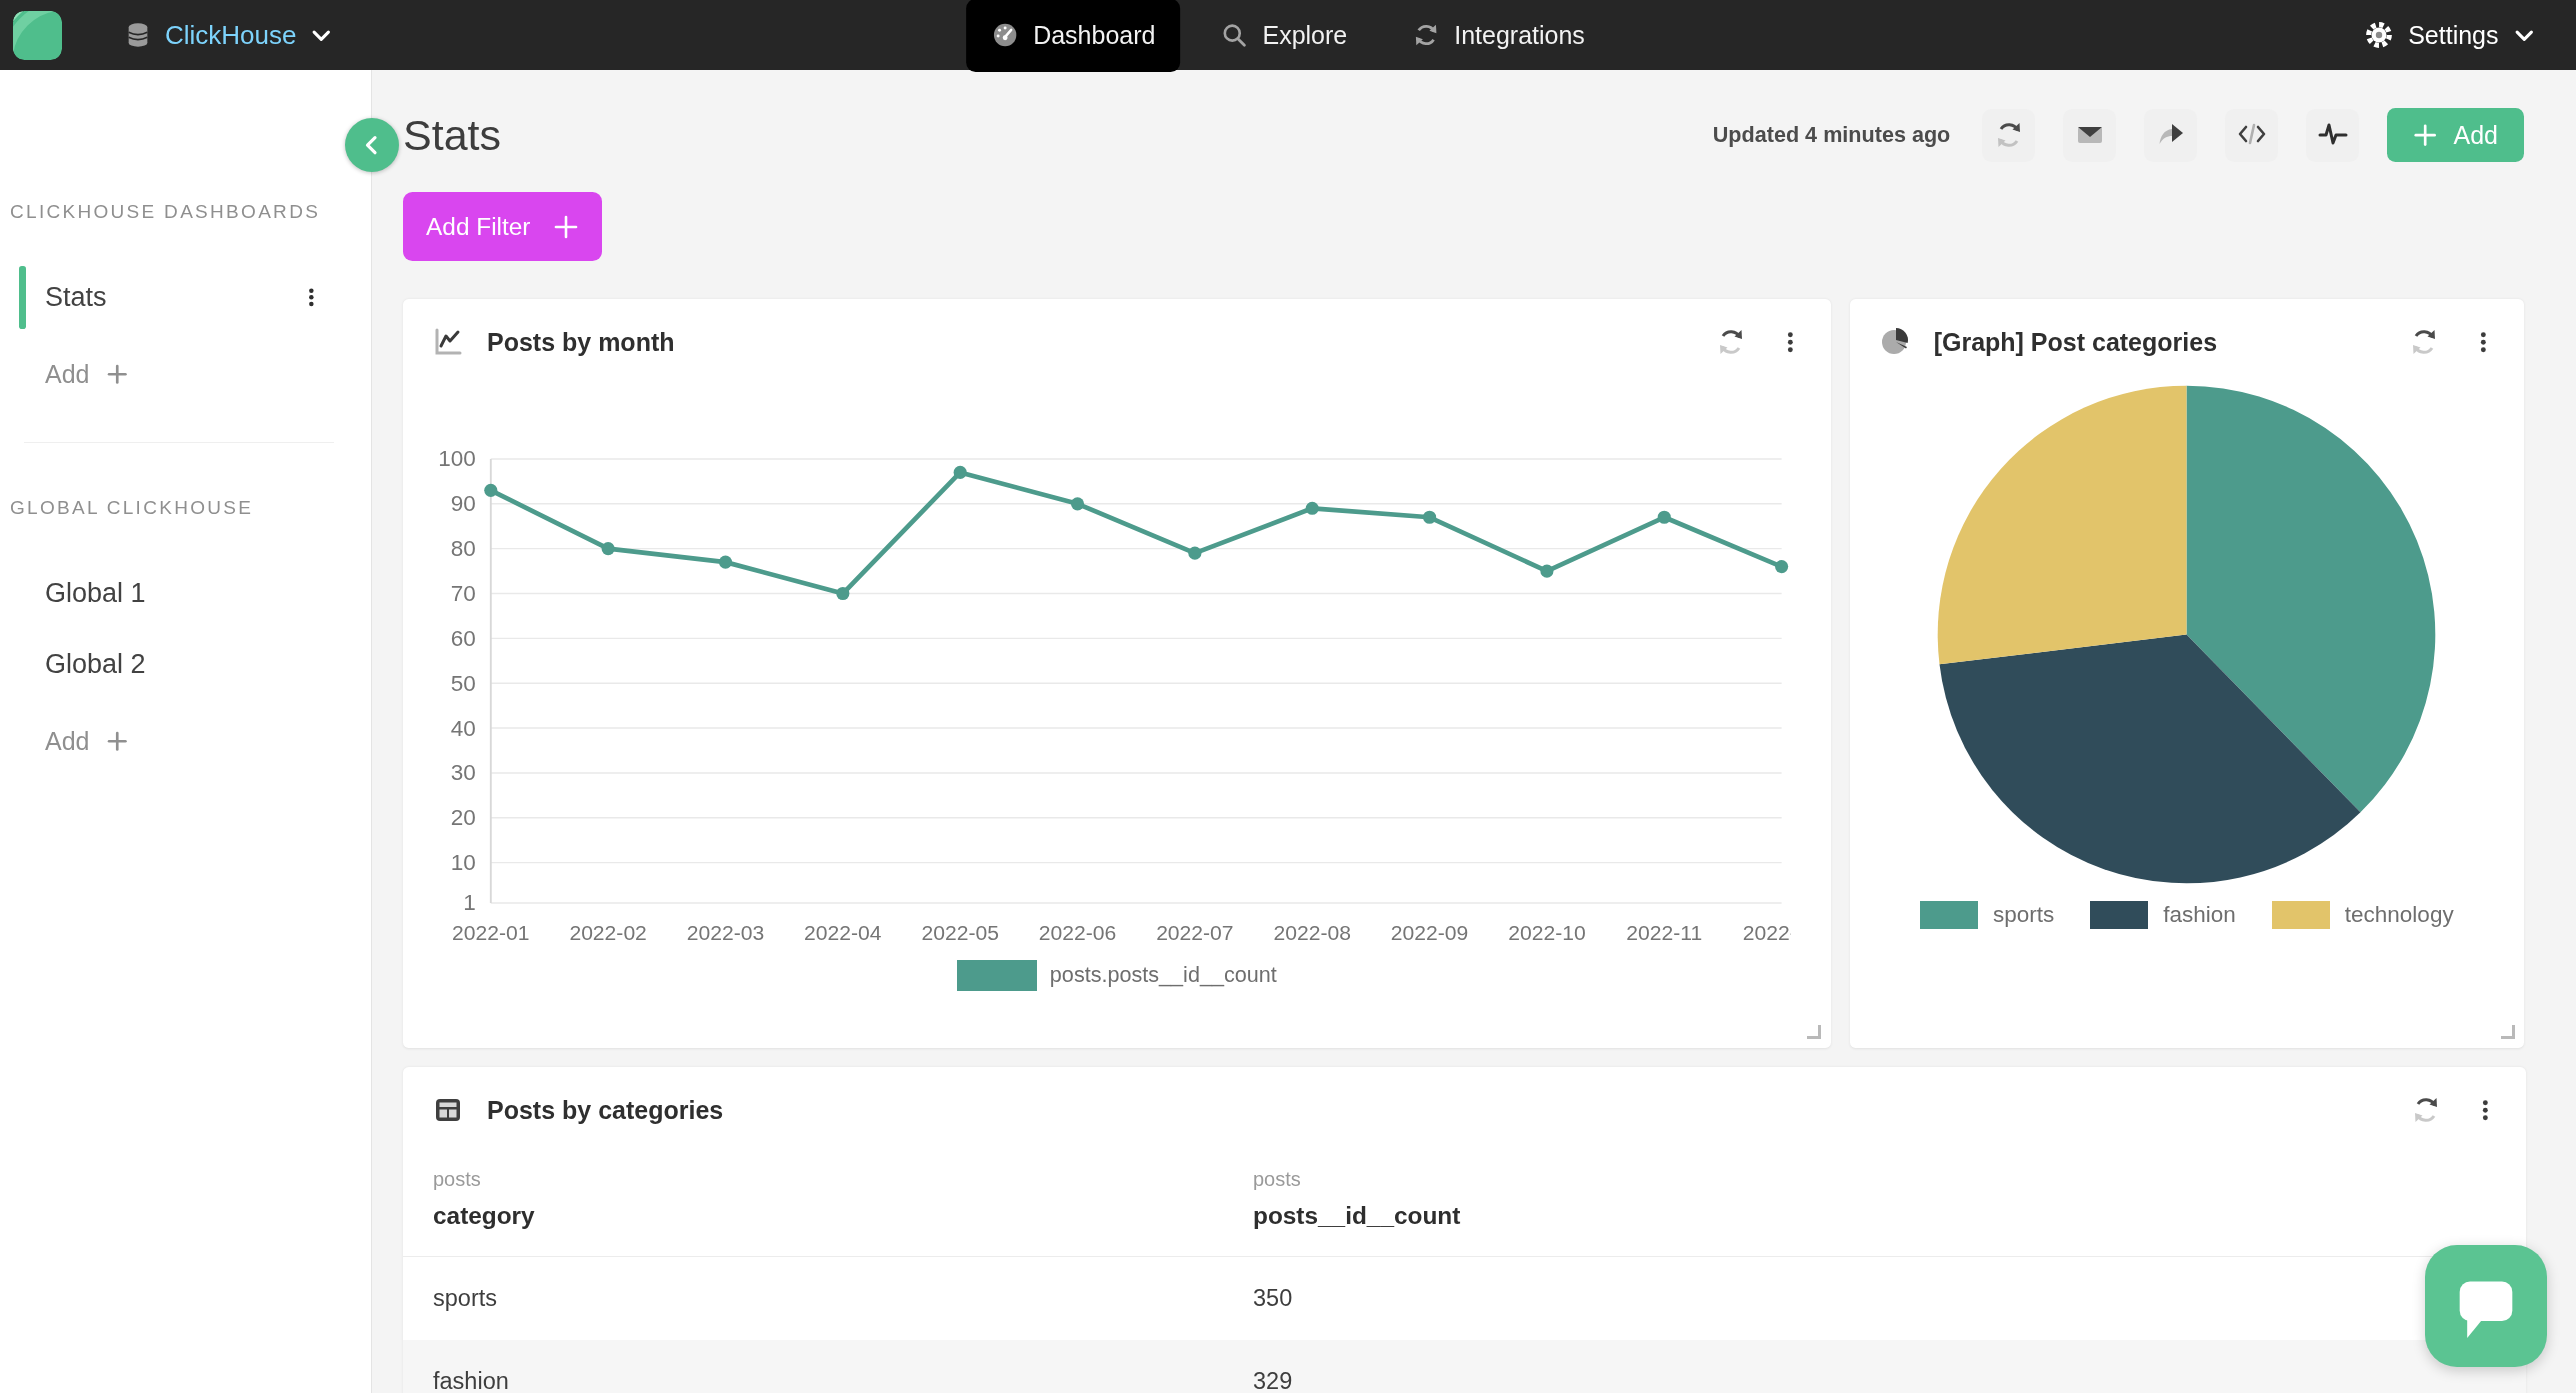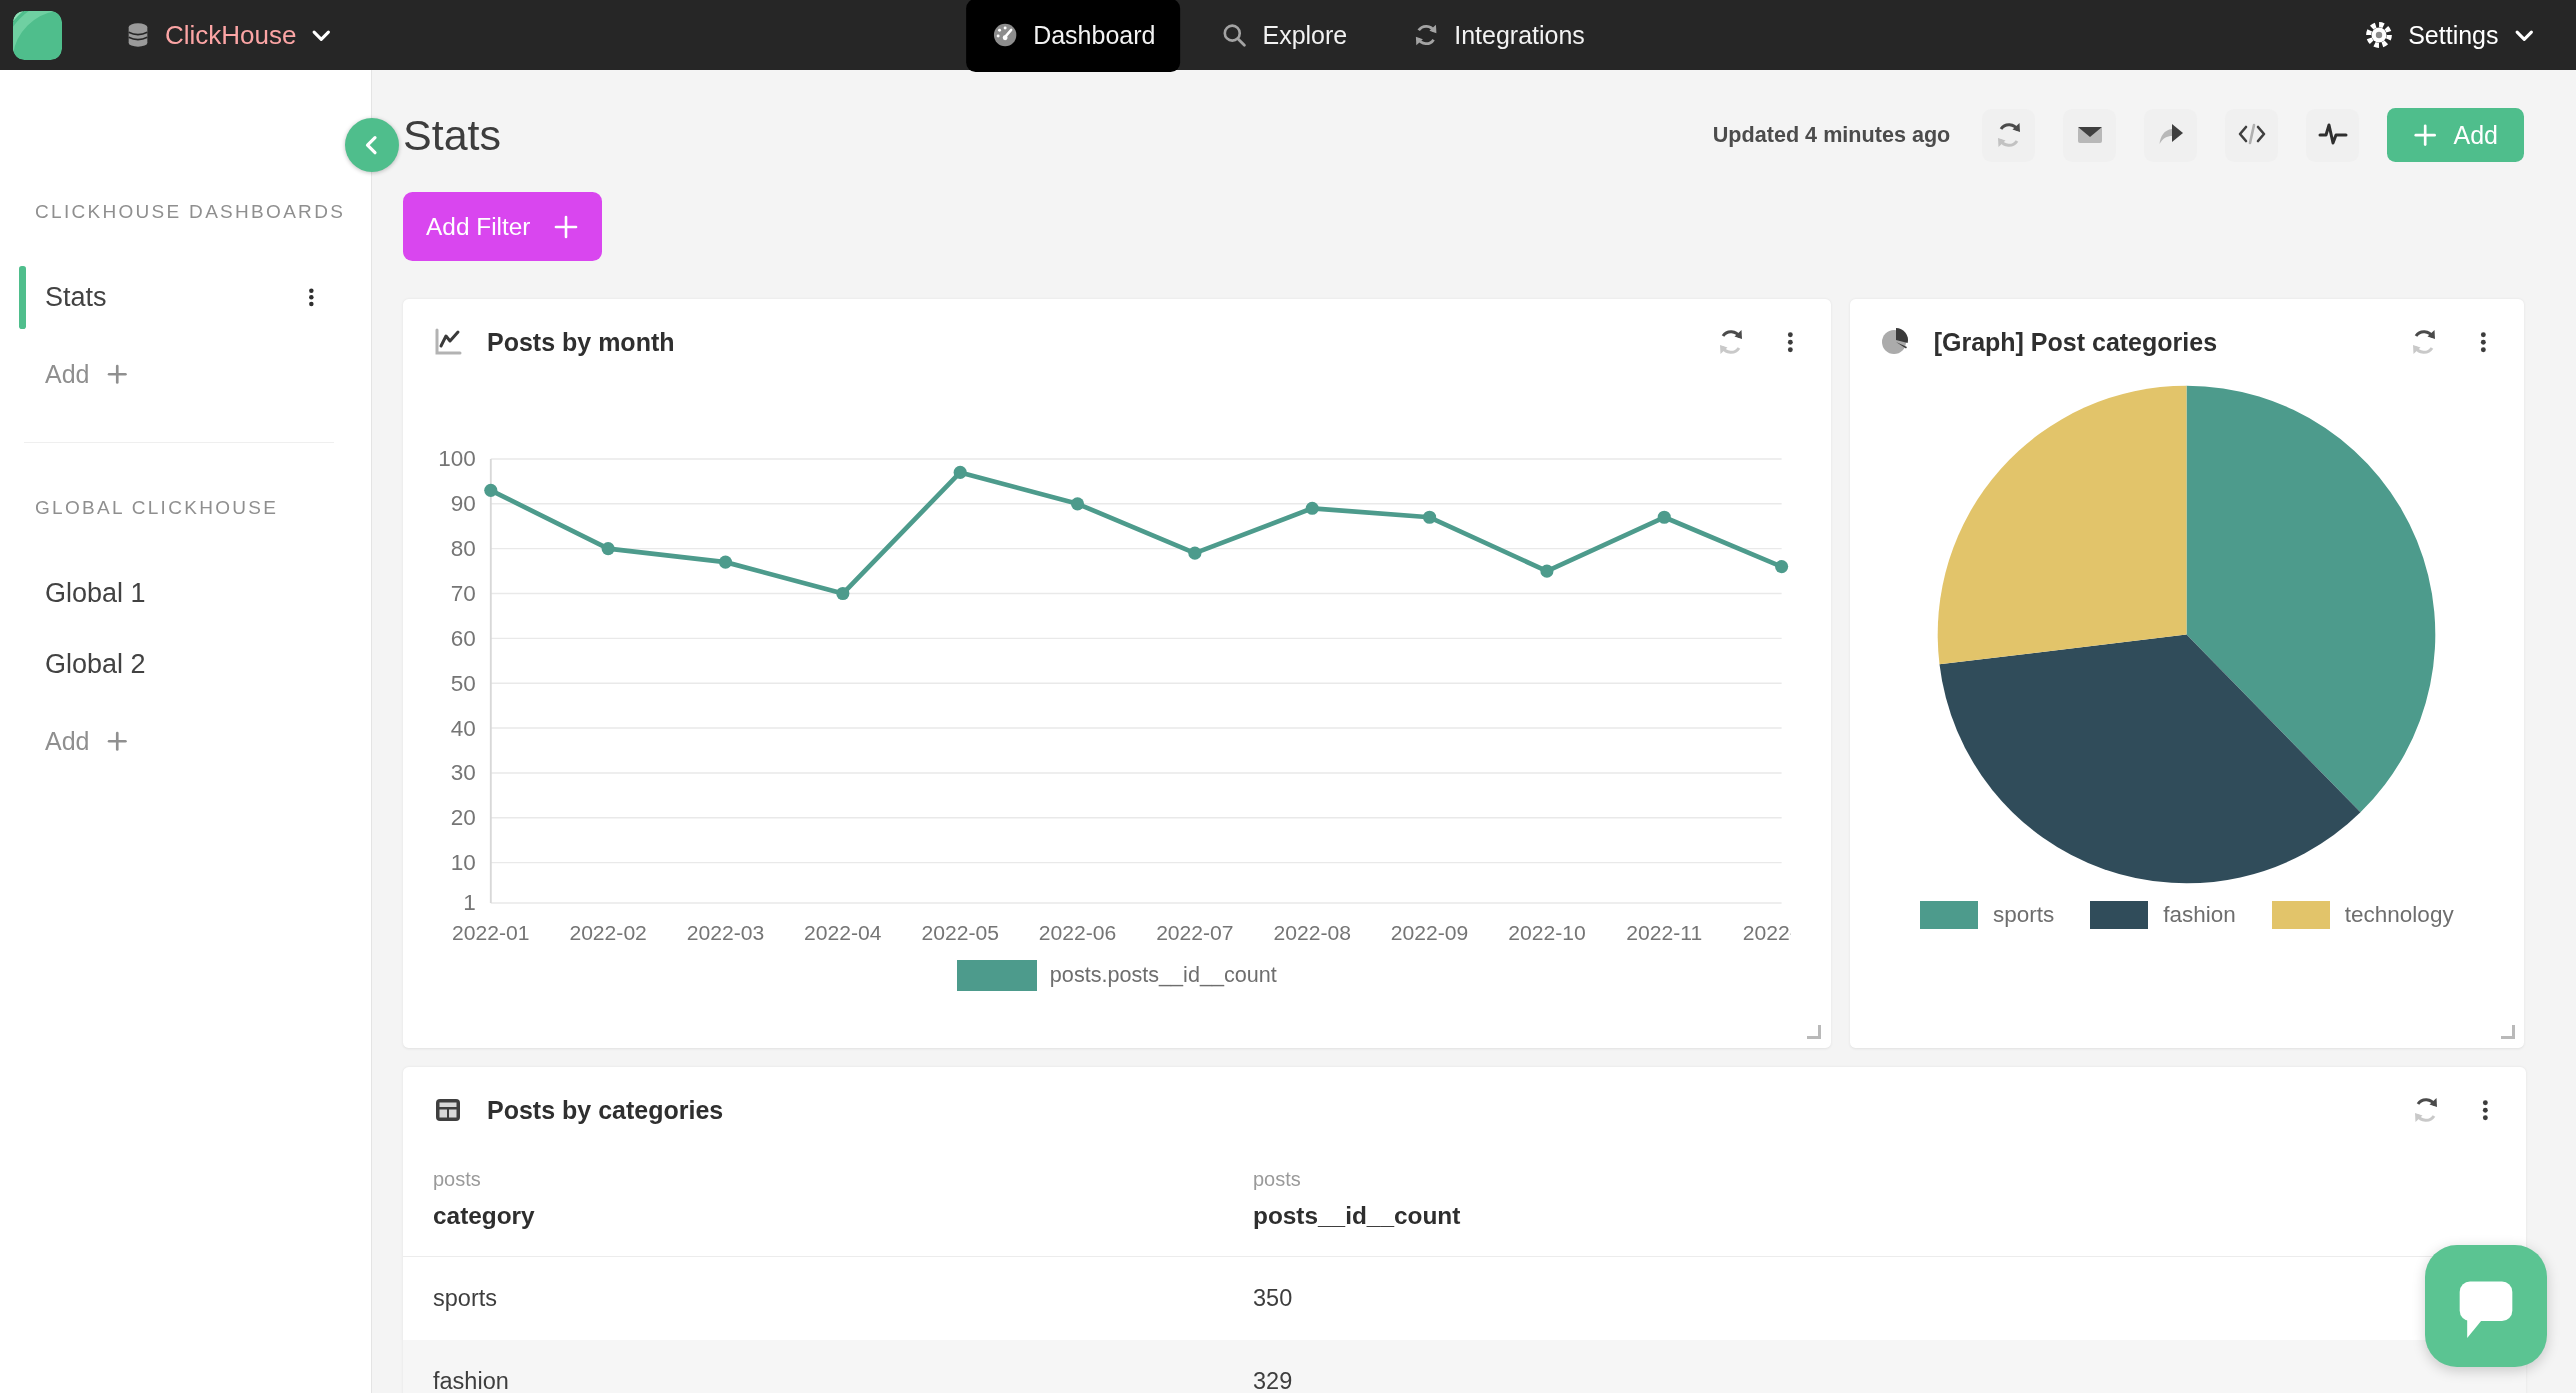--- a/index.html
+++ b/index.html
@@ -4,35 +4,35 @@
 <style>
   * { box-sizing: border-box; margin: 0; padding: 0; }
   html,body { width: 2576px; height: 1393px; overflow: hidden;
     font-family: "Liberation Sans", sans-serif; background: #f4f4f4; }
 
   
   .topbar { height: 70px; background: #262626; display: flex; align-items: center;
     padding: 0 41px 0 13px; position: relative; }
   .brand { display: flex; align-items: center; gap: 13px; }
   .brand-logo { width: 49px; height: 49px; border-radius: 11.3px; overflow: hidden; margin-right: 49px; }
-  .brand-menu { display: flex; align-items: center; gap: 13px; color: #fca5a5; font-size: 26px; cursor: pointer; }
+  .brand-menu { display: flex; align-items: center; gap: 13px; color: #7dd3fc; font-size: 26px; cursor: pointer; }
   .topbar-center { position: absolute; left: 50%; transform: translateX(-50%);
     display: flex; align-items: center; gap: 15px; height: 100%; }
   .tab { display: flex; align-items: center; gap: 14px; padding: 22px 25px; border-radius: 9.4px;
     color: #f2f2f2; font-size: 25px; cursor: pointer; }
   .tab.active { background: #000; }
   .settings { margin-left: auto; display: flex; align-items: center; gap: 14px;
     color: #fff; font-size: 25px; cursor: pointer; }
 
   
   .app-body { display: flex; height: 1323px; position: relative; }
 
   .sidebar { width: 372px; background: #fff; border-right: 0.9px solid #e4e4e4;
     padding-top: 131px; flex-shrink: 0; }
-  .section-title { padding-left: 35px; font-size: 19px; letter-spacing: 2.3px;
+  .section-title { padding-left: 10px; font-size: 19px; letter-spacing: 2.3px;
     color: #8f8f8f; margin-bottom: 39px; }
   .side-item { position: relative; display: flex; align-items: center; height: 71px;
     padding-left: 45px; font-size: 27px; color: #424242; cursor: pointer; }
   .side-item.active::before { content: ""; position: absolute; left: 19px; top: 3.8px; bottom: 3.8px;
     width: 6.6px; border-radius: 2.8px; background: var(--accent); }
   .side-kebab { margin-left: auto; margin-right: 49px; display: flex; }
   .side-add { display: flex; align-items: center; gap: 17px; padding-left: 45px;
     height: 60px; margin-top: 11.3px; color: #8f8f8f; font-size: 25px; cursor: pointer; }
   .side-divider { margin: 38px 0 54px 24.4px; width: 310px; border-top: 1.9px solid #efefef; }
 

